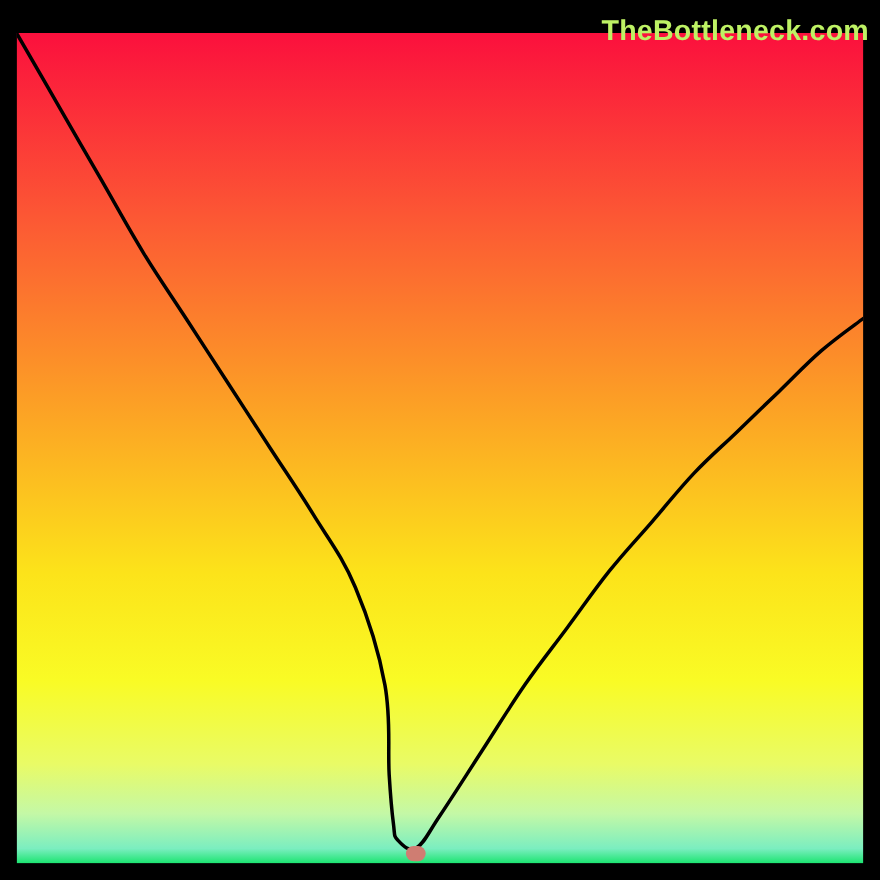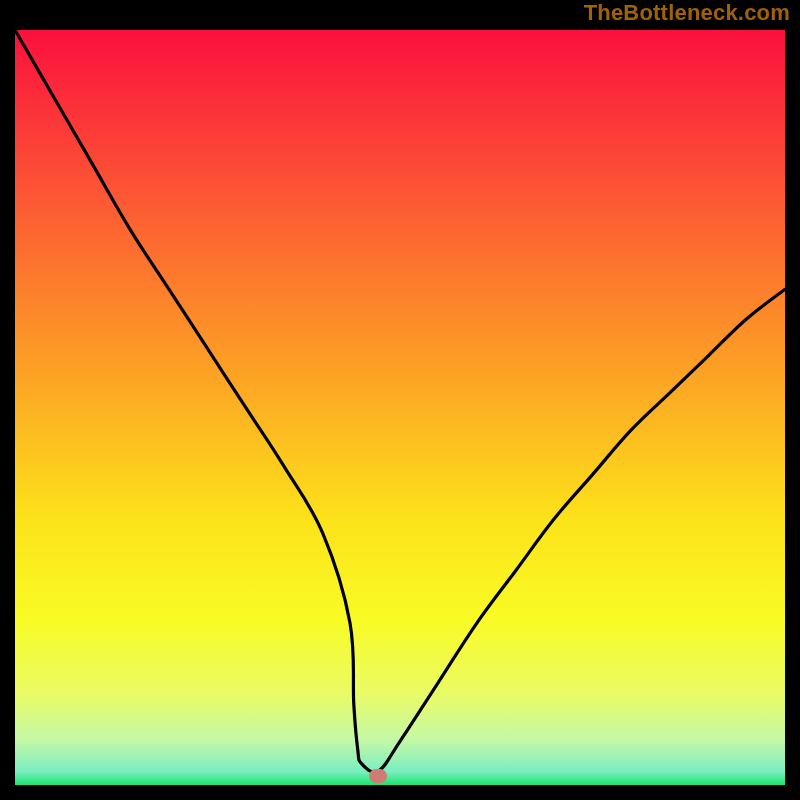--- a/index.html
+++ b/index.html
@@ -12,24 +12,24 @@
     font-family: Arial, Helvetica, sans-serif;
   }
   .frame {
     position: relative;
     width: 800px;
     height: 800px;
     background: #000;
   }
   .watermark {
     position: absolute;
-    top: 0;
+    top: 12px;
     right: 10px;
-    color: #a16207;
-    font-size: 22px;
+    color: #bef264;
+    font-size: 26px;
     font-weight: 600;
     letter-spacing: 0.2px;
     z-index: 5;
   }
   .plot-area {
     position: absolute;
     left: 15px;
     top: 30px;
     width: 770px;
     height: 755px;

